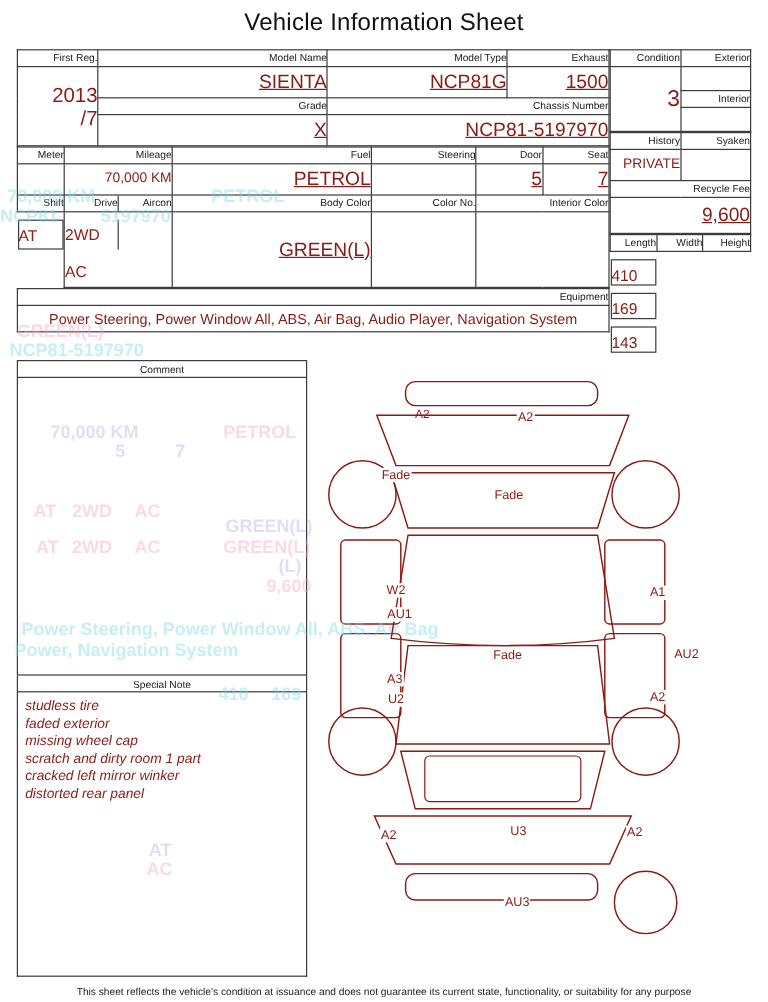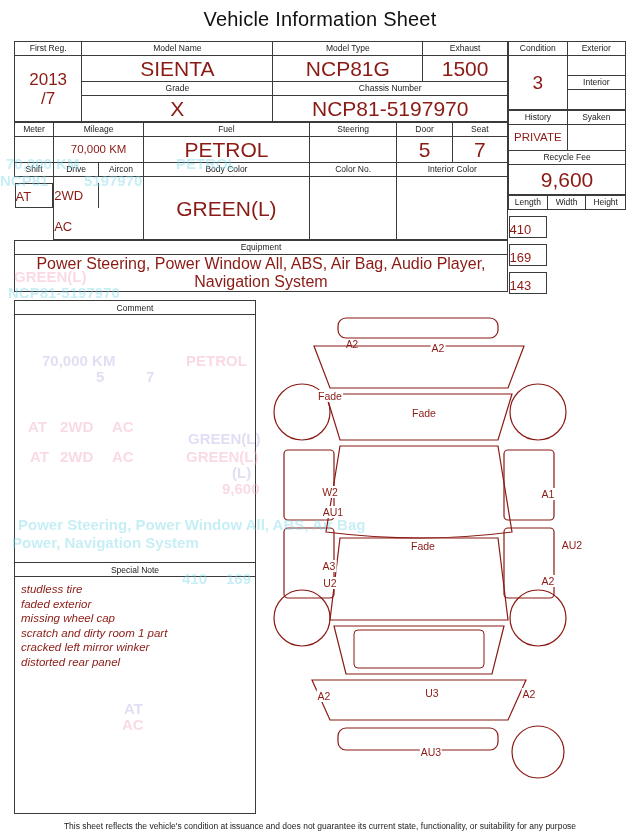--- a/index.html
+++ b/index.html
@@ -21,56 +21,56 @@
     letter-spacing: 0.2px;
     padding: 8px 0 10px 0;
     color: #111;
   }
 
   
   .tbl { border-collapse: collapse; width: 100%; }
   .tbl td, .tbl th {
     border: 1px solid #3b3b3b;
     padding: 0;
-    text-align: center;
+    text-align: right;
     vertical-align: middle;
   }
   .hdr {
     font-size: 8.5px;
     color: #222;
     font-weight: normal;
     height: 13px;
     line-height: 13px;
   }
   .val {
     font-size: 14px;
     color: #8a1a14;
     height: 25px;
     line-height: 25px;
     white-space: nowrap;
   }
   .val.small { font-size: 11.5px; }
   .val.big { font-size: 19px; }
-  .val.med { font-size: 21px; }
+  .val.med { font-size: 16px; text-decoration: underline; }
   .val.mid { font-size: 13px; }
 
   
   .top-wrap { display: flex; gap: 0; }
   .left-block { width: 494px; }
   .right-block { width: 118px; margin-left: 0px; }
 
   .firstreg {
     font-size: 17px;
     color: #8a1a14;
     line-height: 19px;
   }
 
   .equipment-row td {
     height: 22px;
-    font-size: 16px;
+    font-size: 12px;
     color: #8a1a14;
     text-align: center;
   }
 
   
   .mid { display: flex; margin-top: 6px; }
   .comment-col { width: 256px; }
   .panel { border: 1px solid #3b3b3b; }
   .panel-hdr {
     font-size: 8.5px;

